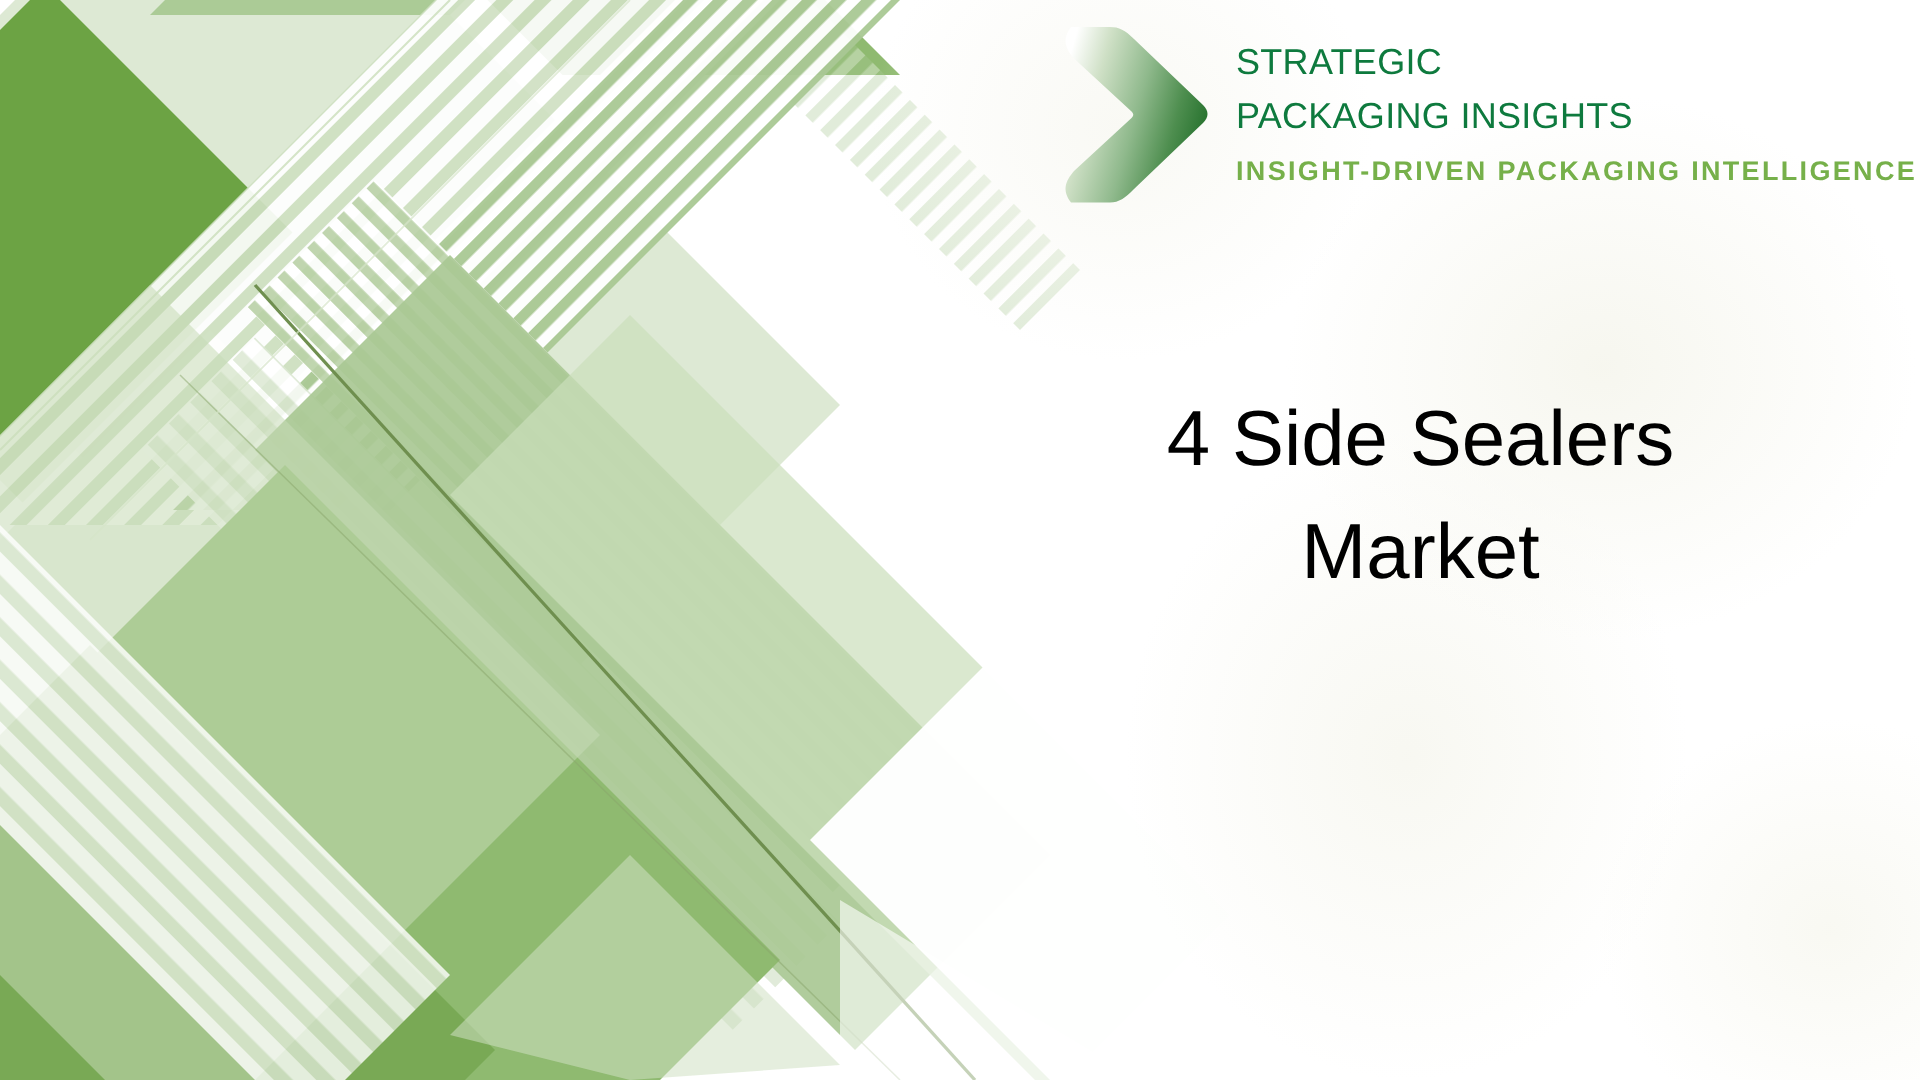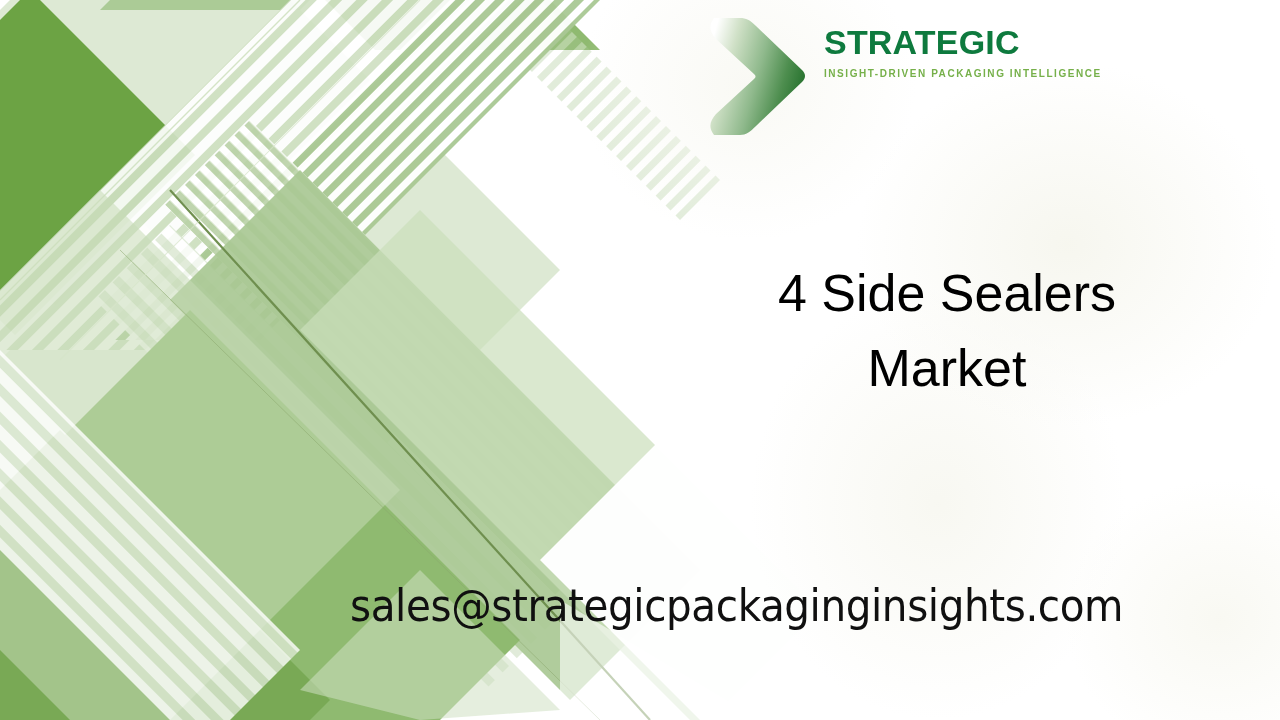--- a/index.html
+++ b/index.html
@@ -58,31 +58,31 @@
     margin-top: 2px;
   }
   #logo-mark svg { display: block; width: 104px; height: 124px; }
 
   #logo-text {
     margin-left: 14px;
     padding-top: 12px;
   }
   .wordmark-line {
     font-family: "Liberation Sans", sans-serif;
-    font-weight: bold;
-    font-size: 34px;
+    font-weight: normal;
+    font-size: 24px;
     line-height: 36px;
     letter-spacing: 0.2px;
     white-space: nowrap;
   }
   #tagline {
     margin-top: 8px;
     font-family: "Liberation Sans", sans-serif;
     font-weight: bold;
-    font-size: 10px;
+    font-size: 18px;
     letter-spacing: 1.55px;
     white-space: nowrap;
   }
 
   
   #slide-title {
     position: absolute;
     left: 640px;
     top: 256px;
     width: 614px;
@@ -219,22 +219,22 @@
           </linearGradient>
         </defs>
         <path d="M8,4 C2,12 4,18 10,25 L48,60 C50,62 50,63 48,65 L10,100
                  C4,107 2,113 8,121 L34,121 C40,121 44,118 50,112
                  L96,68 C100,64 100,60 96,56 L50,12 C44,6 40,4 34,4 Z" fill="url(#chevGrad)"></path>
       </svg>
     </div>
 
     <div id="logo-text">
       <div class="wordmark-line" style="color:#0E7A3E">STRATEGIC</div>
+      <div class="wordmark-line" style="color:#0E7A3E">PACKAGING INSIGHTS</div>
       <div id="tagline" style="color:#76B04A">INSIGHT-DRIVEN PACKAGING INTELLIGENCE</div>
     </div>
   </div>
 
   <div id="slide-title">4 Side Sealers
 Market</div>
 
-  <div id="contact-email">sales@strategicpackaginginsights.com</div>
 
 </div>
 
 </body></html>

